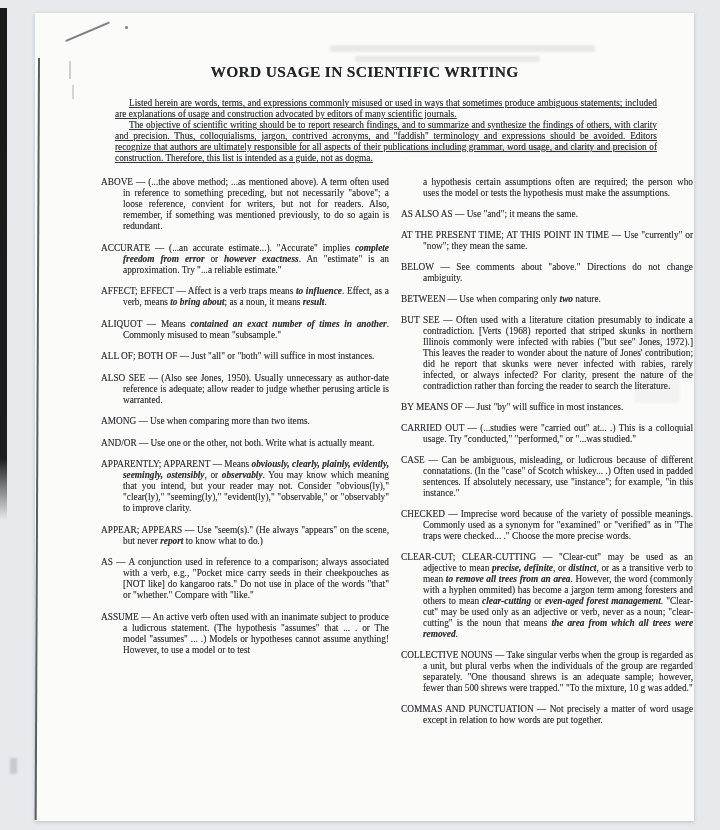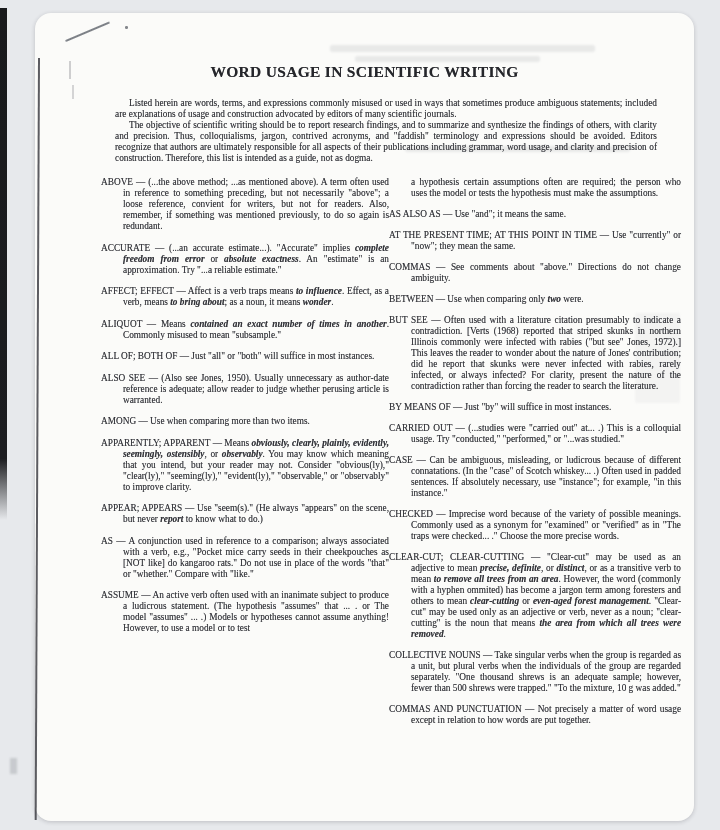--- a/index.html
+++ b/index.html
@@ -12,21 +12,20 @@
   }
   .scanner-bg { position:absolute; inset:0; background:#e7e9ec; }
   .black-strip {
     position:absolute; left:0; top:8px; width:7px; height:512px;
     background:linear-gradient(#191a1c 0%, #1c1d20 88%, rgba(28,29,32,0) 100%);
   }
   .page {
     position:absolute; left:35px; top:13px; width:659px; height:808px;
     background:#fbfbf9;
     box-shadow:0 1px 4px rgba(40,42,48,0.22);
-    border-radius:16px;
   }
   .page-edge-line {
     position:absolute; left:3px; top:45px; width:1.6px; height:762px;
     background:rgba(47,48,54,0.78);
     transform:rotate(0.25deg); transform-origin:top left;
   }
   .pen-mark {
     position:absolute; left:31px; top:27px; width:48px; height:2.4px;
     background:#7d8187; border-radius:2px;
     transform:rotate(-23deg); transform-origin:left bottom;
@@ -40,23 +39,23 @@
   .bleed-1 { left:295px; top:32px; width:265px; height:7px; }
   .bleed-2 { left:320px; top:43px; width:185px; height:6px; }
   .bleed-3 { left:370px; top:133px; width:225px; height:6px; }
   .bleed-4 { left:600px; top:300px; width:45px; height:90px; background:rgba(118,124,136,0.06); }
 
   .content { position:absolute; inset:0; color:#33343a; text-shadow:0 0 0.6px rgba(51,52,58,0.55); }
   .doc-title {
     margin-top:50px; text-align:center;
     font-weight:bold; font-size:15.5px; letter-spacing:0.3px; color:#25262b;
   }
-  .intro { margin:17px 0 0 80px; width:542px; font-size:9.3px; line-height:11px; text-align:justify; }
+  .intro { margin:17px 0 0 80px; width:542px; font-size:9.3px; line-height:11px; text-align:justify;text-decoration:underline; }
   .intro p { text-indent:14px; }
-  .columns { display:flex; margin:13px 0 0 66px; gap:0; }
+  .columns { display:flex; margin:13px 0 0 66px; gap:12px; }
   .col-left  { width:288px; }
   .col-right { width:292px; }
   .entry {
     font-size:9.3px; line-height:11px; text-align:justify;
     padding-left:22px; text-indent:-22px; margin-bottom:10.5px;
   }
   .entry.cont { text-indent:0; margin-bottom:10px; }
   .col-right .entry { margin-bottom:10px; }
   .em { font-weight:bold; font-style:italic; }
 </style>
@@ -80,37 +79,38 @@
 
   <div class="content">
     <h1 class="doc-title">WORD USAGE IN SCIENTIFIC WRITING</h1>
     <div class="intro">
       <p>Listed herein are words, terms, and expressions commonly misused or used in ways that sometimes produce ambiguous statements; included are explanations of usage and construction advocated by editors of many scientific journals.</p>
       <p>The objective of scientific writing should be to report research findings, and to summarize and synthesize the findings of others, with clarity and precision.  Thus, colloquialisms, jargon, contrived acronyms, and "faddish" terminology and expressions should be avoided.  Editors recognize that authors are ultimately responsible for all aspects of their publications including grammar, word usage, and clarity and precision of construction.  Therefore, this list is intended as a guide, not as dogma.</p>
     </div>
     <div class="columns">
       <div class="col-left" id="col-left">
           <p class="entry"><span>ABOVE</span> — <span>(...the above method; ...as mentioned above).  A term often used in reference to something preceding, but not necessarily "above"; a loose reference, convient for writers, but not for readers.  Also, remember, if something was mentioned previously, to do so again is redundant.</span></p>
-          <p class="entry"><span>ACCURATE</span> — <span>(...an accurate estimate...).  "Accurate" implies </span><span class="em">complete freedom from error</span><span> or </span><span class="em">absolute exactness</span><span>.  An "estimate" is an approximation.  Try "...a reliable estimate."</span></p>
-          <p class="entry"><span>AFFECT; EFFECT</span> — <span>Affect is a verb traps means </span><span class="em">to influence</span><span>.  Effect, as a verb, means </span><span class="em">to bring about</span><span>; as a noun, it means </span><span class="em">wonder</span><span>.</span></p>
+          <p class="entry"><span>ACCURATE</span> — <span>(...an accurate estimate...).  "Accurate" implies </span><span class="em">complete freedom from error</span><span> or </span><span class="em">however exactness</span><span>.  An "estimate" is an approximation.  Try "...a reliable estimate."</span></p>
+          <p class="entry"><span>AFFECT; EFFECT</span> — <span>Affect is a verb traps means </span><span class="em">to influence</span><span>.  Effect, as a verb, means </span><span class="em">to bring about</span><span>; as a noun, it means </span><span class="em">result</span><span>.</span></p>
           <p class="entry"><span>ALIQUOT</span> — <span>Means </span><span class="em">contained an exact number of times in another</span><span>.  Commonly misused to mean "subsample."</span></p>
           <p class="entry"><span>ALL OF; BOTH OF</span> — <span>Just "all" or "both" will suffice in most instances.</span></p>
           <p class="entry"><span>ALSO SEE</span> — <span>(Also see Jones, 1950).  Usually unnecessary as author-date reference is adequate; allow reader to judge whether perusing article is warranted.</span></p>
           <p class="entry"><span>AMONG</span> — <span>Use when comparing more than two items.</span></p>
+          <p class="entry"><span>AND/OR</span> — <span>Use one or the other, not both.  Write what is actually meant.</span></p>
           <p class="entry"><span>APPARENTLY; APPARENT</span> — <span>Means </span><span class="em">obviously, clearly, plainly, evidently, seemingly, ostensibly</span><span>, or </span><span class="em">observably</span><span>.  You may know which meaning that you intend, but your reader may not.  Consider "obvious(ly)," "clear(ly)," "seeming(ly)," "evident(ly)," "observable," or "observably" to improve clarity.</span></p>
           <p class="entry"><span>APPEAR; APPEARS</span> — <span>Use "seem(s)."  (He always "appears" on the scene, but never </span><span class="em">report</span><span> to know what to do.)</span></p>
           <p class="entry"><span>AS</span> — <span>A conjunction used in reference to a comparison; always associated with a verb, e.g., "Pocket mice carry seeds in their cheekpouches as [NOT like] do kangaroo rats."  Do not use in place of the words "that" or "whether."  Compare with "like."</span></p>
           <p class="entry"><span>ASSUME</span> — <span>An active verb often used with an inanimate subject to produce a ludicrous statement.  (The hypothesis "assumes" that ... . or The model "assumes" ... .)  Models or hypotheses cannot assume anything!  However, to use a model or to test</span></p>
         </div>
       <div class="col-right" id="col-right">
           <p class="entry cont"><span>a hypothesis certain assumptions often are required; the person who uses the model or tests the hypothesis must make the assumptions.</span></p>
           <p class="entry"><span>AS ALSO AS</span> — <span>Use "and"; it means the same.</span></p>
           <p class="entry"><span>AT THE PRESENT TIME; AT THIS POINT IN TIME</span> — <span>Use "currently" or "now"; they mean the same.</span></p>
-          <p class="entry"><span>COMMAS</span> — <span>See comments about "above."  Directions do not change ambiguity.</span></p>
-          <p class="entry"><span>BETWEEN</span> — <span>Use when comparing only </span><span class="em">two</span><span> were.</span></p>
+          <p class="entry"><span>BELOW</span> — <span>See comments about "above."  Directions do not change ambiguity.</span></p>
+          <p class="entry"><span>BETWEEN</span> — <span>Use when comparing only </span><span class="em">two</span><span> nature.</span></p>
           <p class="entry"><span>BUT SEE</span> — <span>Often used with a literature citation presumably to indicate a contradiction.  [Verts (1968) reported that striped skunks in northern Illinois commonly were infected with rabies ("but see" Jones, 1972).]  This leaves the reader to wonder about the nature of Jones' contribution; did he report that skunks were never infected with rabies, rarely infected, or always infected?  For clarity, present the nature of the contradiction rather than forcing the reader to search the literature.</span></p>
           <p class="entry"><span>BY MEANS OF</span> — <span>Just "by" will suffice in most instances.</span></p>
           <p class="entry"><span>CARRIED OUT</span> — <span>(...studies were "carried out" at... .)  This is a colloquial usage.  Try "conducted," "performed," or "...was studied."</span></p>
           <p class="entry"><span>CASE</span> — <span>Can be ambiguous, misleading, or ludicrous because of different connatations.  (In the "case" of Scotch whiskey... .)  Often used in padded sentences.  If absolutely necessary, use "instance"; for example, "in this instance."</span></p>
           <p class="entry"><span>CHECKED</span> — <span>Imprecise word because of the variety of possible meanings.  Commonly used as a synonym for "examined" or "verified" as in "The traps were checked... ."  Choose the more precise words.</span></p>
           <p class="entry"><span>CLEAR-CUT; CLEAR-CUTTING</span> — <span>"Clear-cut" may be used as an adjective to mean </span><span class="em">precise, definite</span><span>, or </span><span class="em">distinct</span><span>, or as a transitive verb to mean </span><span class="em">to remove all trees from an area</span><span>.  However, the word (commonly with a hyphen ommited) has become a jargon term among foresters and others to mean </span><span class="em">clear-cutting</span><span> or </span><span class="em">even-aged forest management</span><span>.  "Clear-cut" may be used only as an adjective or verb, never as a noun; "clear-cutting" is the noun that means </span><span class="em">the area from which all trees were removed</span><span>.</span></p>
           <p class="entry"><span>COLLECTIVE NOUNS</span> — <span>Take singular verbs when the group is regarded as a unit, but plural verbs when the individuals of the group are regarded separately.  "One thousand shrews is an adequate sample; however, fewer than 500 shrews were trapped."  "To the mixture, 10 g was added."</span></p>
           <p class="entry"><span>COMMAS AND PUNCTUATION</span> — <span>Not precisely a matter of word usage except in relation to how words are put together.</span></p>
         </div>
     </div>

